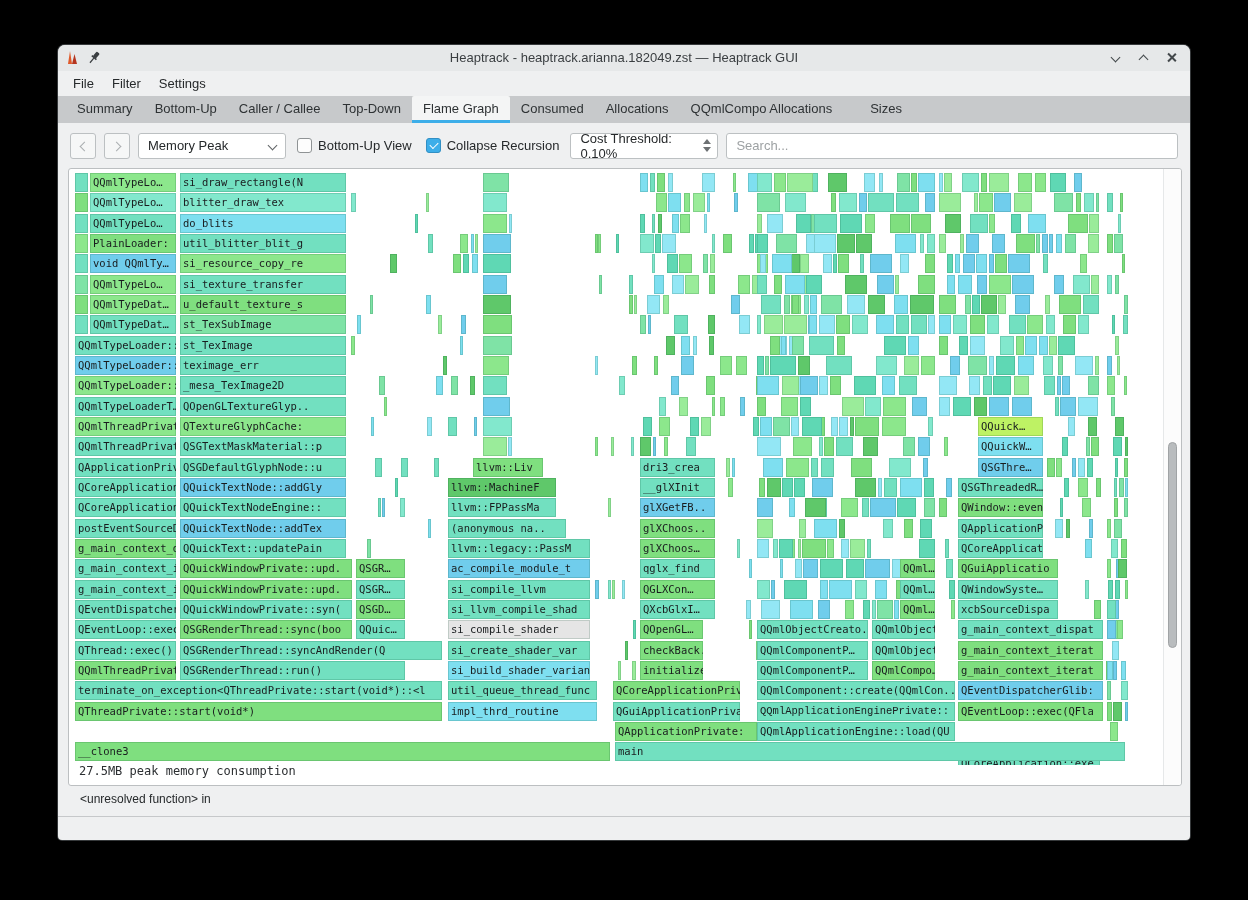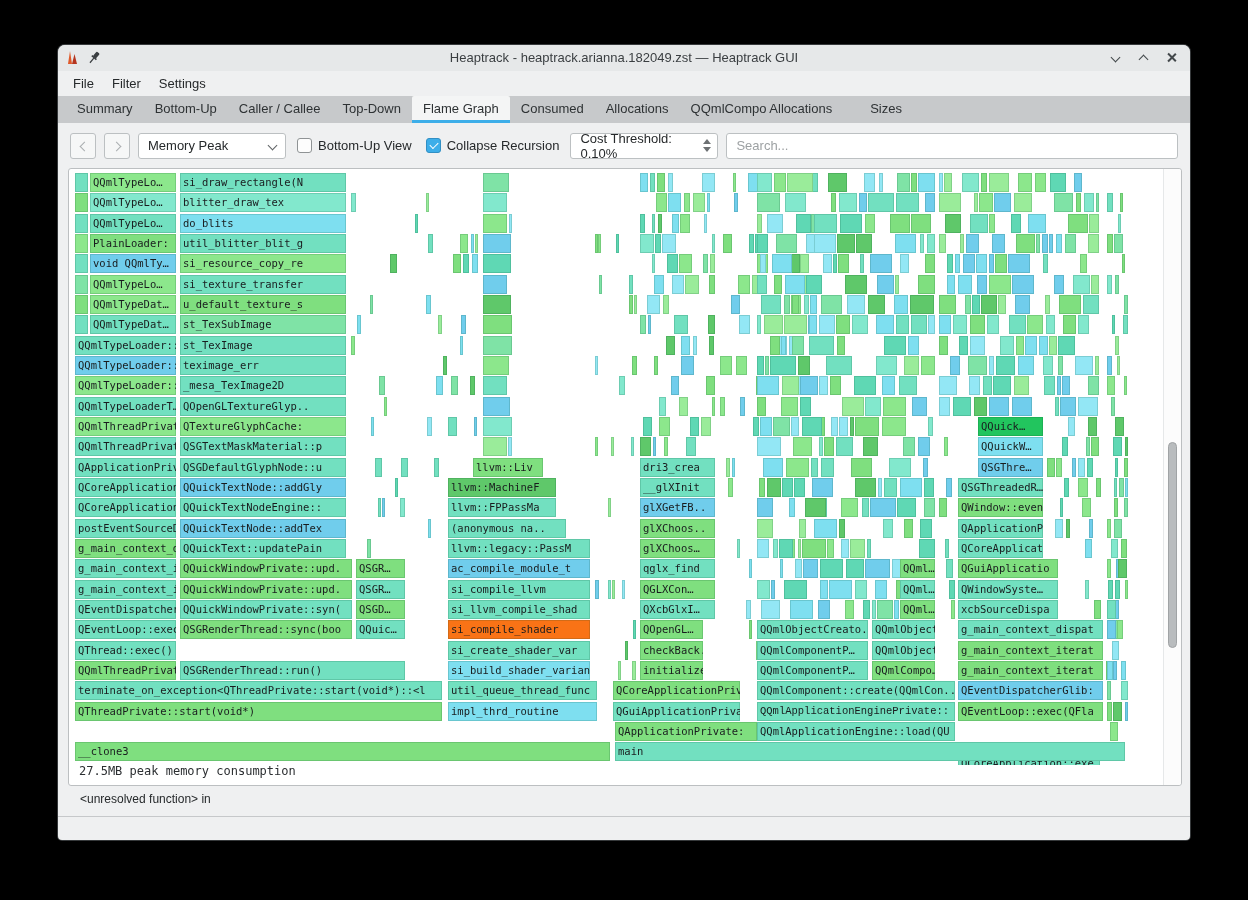--- a/index.html
+++ b/index.html
@@ -184,21 +184,21 @@
         <div class="flame-cell" style="left: 0px; top: 162.6px; width: 101px; background: rgb(114, 224, 192); z-index: 2;">QQmlTypeLoader::.</div>
         <div class="flame-cell" style="left: 105px; top: 162.6px; width: 166px; background: rgb(114, 224, 192); z-index: 2;">st_TexImage</div>
         <div class="flame-cell" style="left: 0px; top: 183px; width: 101px; background: rgb(112, 205, 236); z-index: 2;">QQmlTypeLoader::.</div>
         <div class="flame-cell" style="left: 105px; top: 183px; width: 166px; background: rgb(114, 224, 192); z-index: 2;">teximage_err</div>
         <div class="flame-cell" style="left: 0px; top: 203.3px; width: 101px; background: rgb(140, 231, 140); z-index: 2;">QQmlTypeLoader::.</div>
         <div class="flame-cell" style="left: 105px; top: 203.3px; width: 166px; background: rgb(114, 224, 192); z-index: 2;">_mesa_TexImage2D</div>
         <div class="flame-cell" style="left: 0px; top: 223.6px; width: 101px; background: rgb(114, 224, 192); z-index: 2;">QQmlTypeLoaderT…</div>
         <div class="flame-cell" style="left: 105px; top: 223.6px; width: 166px; background: rgb(114, 224, 192); z-index: 2;">QOpenGLTextureGlyp..</div>
         <div class="flame-cell" style="left: 0px; top: 244px; width: 101px; background: rgb(140, 231, 140); z-index: 2;">QQmlThreadPrivat.</div>
         <div class="flame-cell" style="left: 105px; top: 244px; width: 166px; background: rgb(140, 231, 140); z-index: 2;">QTextureGlyphCache:</div>
-        <div class="flame-cell" style="left: 903px; top: 244px; width: 65px; background: #22c55e; z-index: 2;">QQuick…</div>
+        <div class="flame-cell" style="left: 903px; top: 244px; width: 65px; background: #bef264; z-index: 2;">QQuick…</div>
         <div class="flame-cell" style="left: 0px; top: 264.3px; width: 101px; background: rgb(114, 224, 192); z-index: 2;">QQmlThreadPrivat.</div>
         <div class="flame-cell" style="left: 105px; top: 264.3px; width: 166px; background: rgb(114, 224, 192); z-index: 2;">QSGTextMaskMaterial::p</div>
         <div class="flame-cell" style="left: 903px; top: 264.3px; width: 65px; background: rgb(126, 223, 240); z-index: 2;">QQuickW…</div>
         <div class="flame-cell" style="left: 0px; top: 284.6px; width: 101px; background: rgb(114, 224, 192); z-index: 2;">QApplicationPriva</div>
         <div class="flame-cell" style="left: 105px; top: 284.6px; width: 166px; background: rgb(114, 224, 192); z-index: 2;">QSGDefaultGlyphNode::u</div>
         <div class="flame-cell" style="left: 398px; top: 284.6px; width: 70px; background: rgb(127, 223, 127); z-index: 2;">llvm::Liv</div>
         <div class="flame-cell" style="left: 565px; top: 284.6px; width: 75px; background: rgb(114, 224, 192); z-index: 2;">dri3_crea</div>
         <div class="flame-cell" style="left: 903px; top: 284.6px; width: 65px; background: rgb(112, 205, 236); z-index: 2;">QSGThre…</div>
         <div class="flame-cell" style="left: 0px; top: 304.9px; width: 101px; background: rgb(114, 224, 192); z-index: 2;">QCoreApplication</div>
         <div class="flame-cell" style="left: 105px; top: 304.9px; width: 166px; background: rgb(112, 205, 236); z-index: 2;">QQuickTextNode::addGly</div>
@@ -237,26 +237,27 @@
         <div class="flame-cell" style="left: 0px; top: 426.9px; width: 101px; background: rgb(114, 224, 192); z-index: 2;">QEventDispatcher.</div>
         <div class="flame-cell" style="left: 105px; top: 426.9px; width: 172px; background: rgb(114, 224, 192); z-index: 2;">QQuickWindowPrivate::syn(</div>
         <div class="flame-cell" style="left: 281px; top: 426.9px; width: 49px; background: rgb(127, 223, 127); z-index: 2;">QSGD…</div>
         <div class="flame-cell" style="left: 373px; top: 426.9px; width: 142px; background: rgb(114, 224, 192); z-index: 2;">si_llvm_compile_shad</div>
         <div class="flame-cell" style="left: 565px; top: 426.9px; width: 75px; background: rgb(114, 224, 192); z-index: 2;">QXcbGlxI…</div>
         <div class="flame-cell" style="left: 825px; top: 426.9px; width: 35px; background: rgb(127, 223, 127); z-index: 2;">QQml…</div>
         <div class="flame-cell" style="left: 883px; top: 426.9px; width: 100px; background: rgb(114, 224, 192); z-index: 2;">xcbSourceDispa</div>
         <div class="flame-cell" style="left: 0px; top: 447.3px; width: 101px; background: rgb(114, 224, 192); z-index: 2;">QEventLoop::exec(</div>
         <div class="flame-cell" style="left: 105px; top: 447.3px; width: 172px; background: rgb(127, 223, 127); z-index: 2;">QSGRenderThread::sync(boo</div>
         <div class="flame-cell" style="left: 281px; top: 447.3px; width: 49px; background: rgb(114, 224, 192); z-index: 2;">QQuic…</div>
-        <div class="flame-cell" style="left: 373px; top: 447.3px; width: 142px; background: #f97316; z-index: 2;">si_compile_shader</div>
+        <div class="flame-cell" style="left: 373px; top: 447.3px; width: 142px; background: #e5e5e5; z-index: 2;">si_compile_shader</div>
         <div class="flame-cell" style="left: 565px; top: 447.3px; width: 63px; background: rgb(127, 223, 127); z-index: 2;">QOpenGL…</div>
         <div class="flame-cell" style="left: 682px; top: 447.3px; width: 111px; background: rgb(114, 224, 192); z-index: 2;">QQmlObjectCreato..</div>
         <div class="flame-cell" style="left: 797px; top: 447.3px; width: 63px; background: rgb(114, 224, 192); z-index: 2;">QQmlObject…</div>
         <div class="flame-cell" style="left: 883px; top: 447.3px; width: 145px; background: rgb(114, 224, 192); z-index: 2;">g_main_context_dispat</div>
         <div class="flame-cell" style="left: 0px; top: 467.6px; width: 101px; background: rgb(114, 224, 192); z-index: 2;">QThread::exec()</div>
+        <div class="flame-cell" style="left: 105px; top: 467.6px; width: 262px; background: rgb(114, 224, 192); z-index: 2;">QSGRenderThread::syncAndRender(Q</div>
         <div class="flame-cell" style="left: 373px; top: 467.6px; width: 142px; background: rgb(114, 224, 192); z-index: 2;">si_create_shader_var</div>
         <div class="flame-cell" style="left: 565px; top: 467.6px; width: 63px; background: rgb(127, 223, 127); z-index: 2;">checkBack..</div>
         <div class="flame-cell" style="left: 682px; top: 467.6px; width: 111px; background: rgb(114, 224, 192); z-index: 2;">QQmlComponentP…</div>
         <div class="flame-cell" style="left: 797px; top: 467.6px; width: 63px; background: rgb(114, 224, 192); z-index: 2;">QQmlObject…</div>
         <div class="flame-cell" style="left: 883px; top: 467.6px; width: 145px; background: rgb(127, 223, 127); z-index: 2;">g_main_context_iterat</div>
         <div class="flame-cell" style="left: 0px; top: 487.9px; width: 101px; background: rgb(127, 223, 127); z-index: 2;">QQmlThreadPrivat.</div>
         <div class="flame-cell" style="left: 105px; top: 487.9px; width: 225px; background: rgb(114, 224, 192); z-index: 2;">QSGRenderThread::run()</div>
         <div class="flame-cell" style="left: 373px; top: 487.9px; width: 142px; background: rgb(126, 223, 240); z-index: 2;">si_build_shader_varian</div>
         <div class="flame-cell" style="left: 565px; top: 487.9px; width: 63px; background: rgb(127, 223, 127); z-index: 2;">initialize</div>
         <div class="flame-cell" style="left: 682px; top: 487.9px; width: 111px; background: rgb(114, 224, 192); z-index: 2;">QQmlComponentP…</div>

